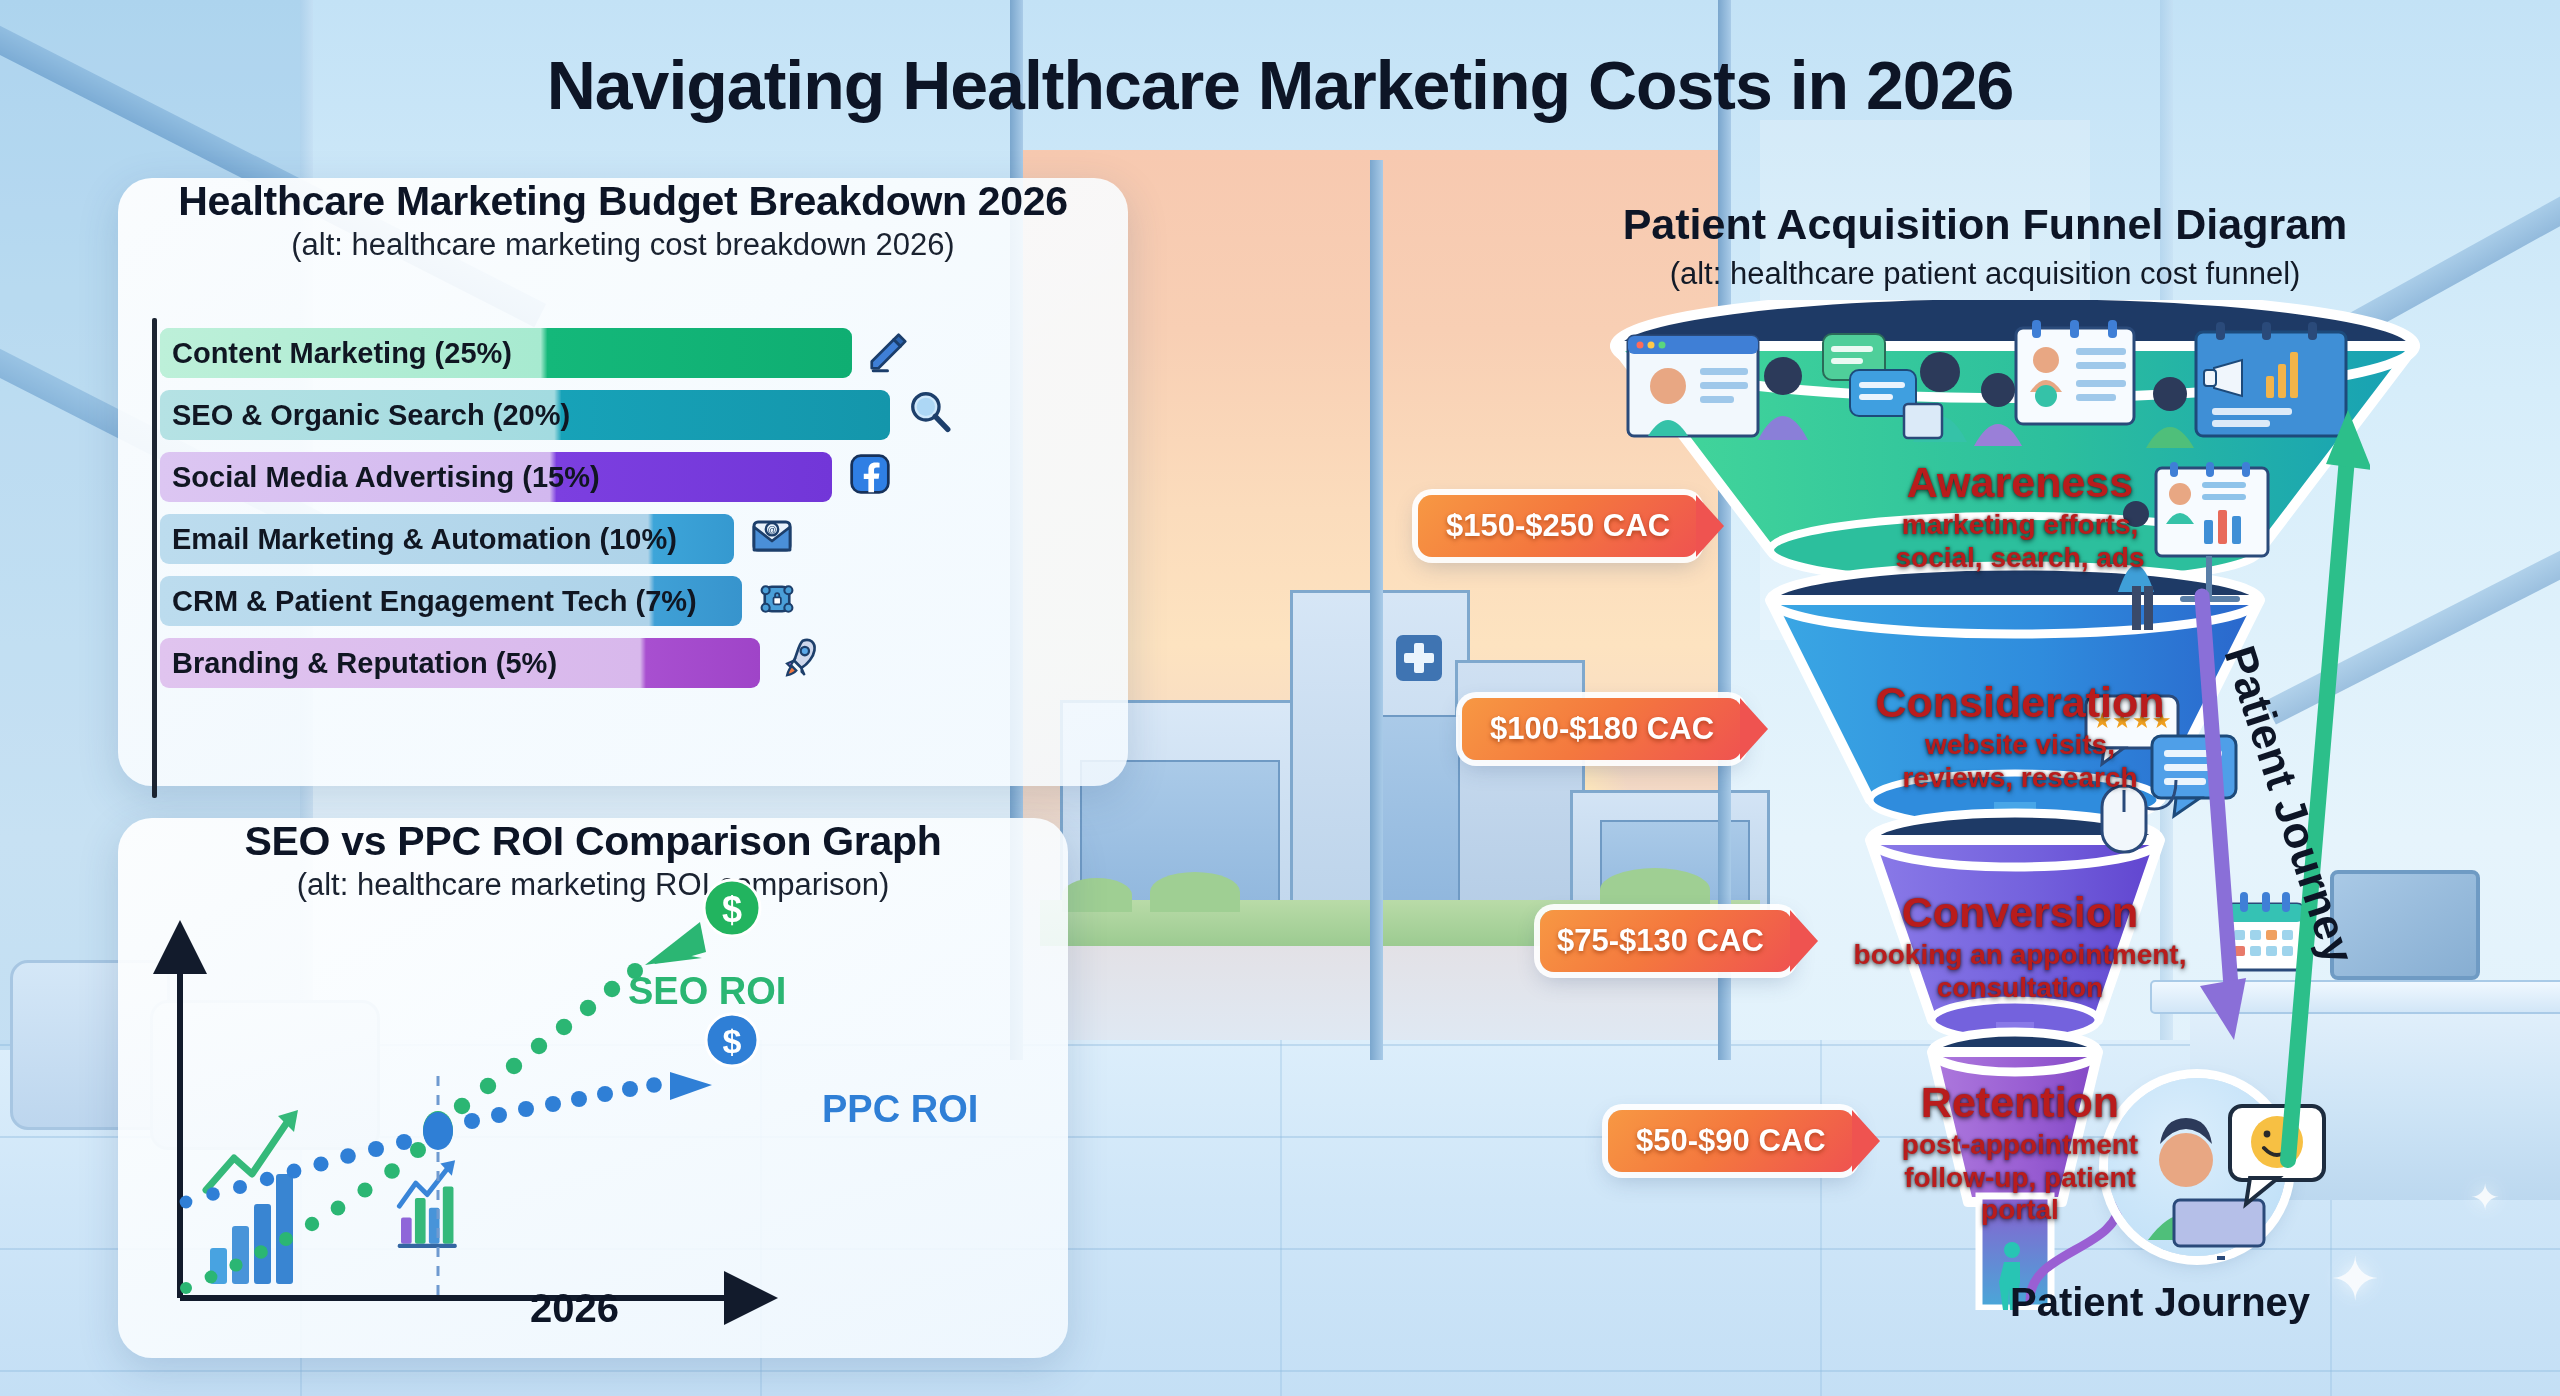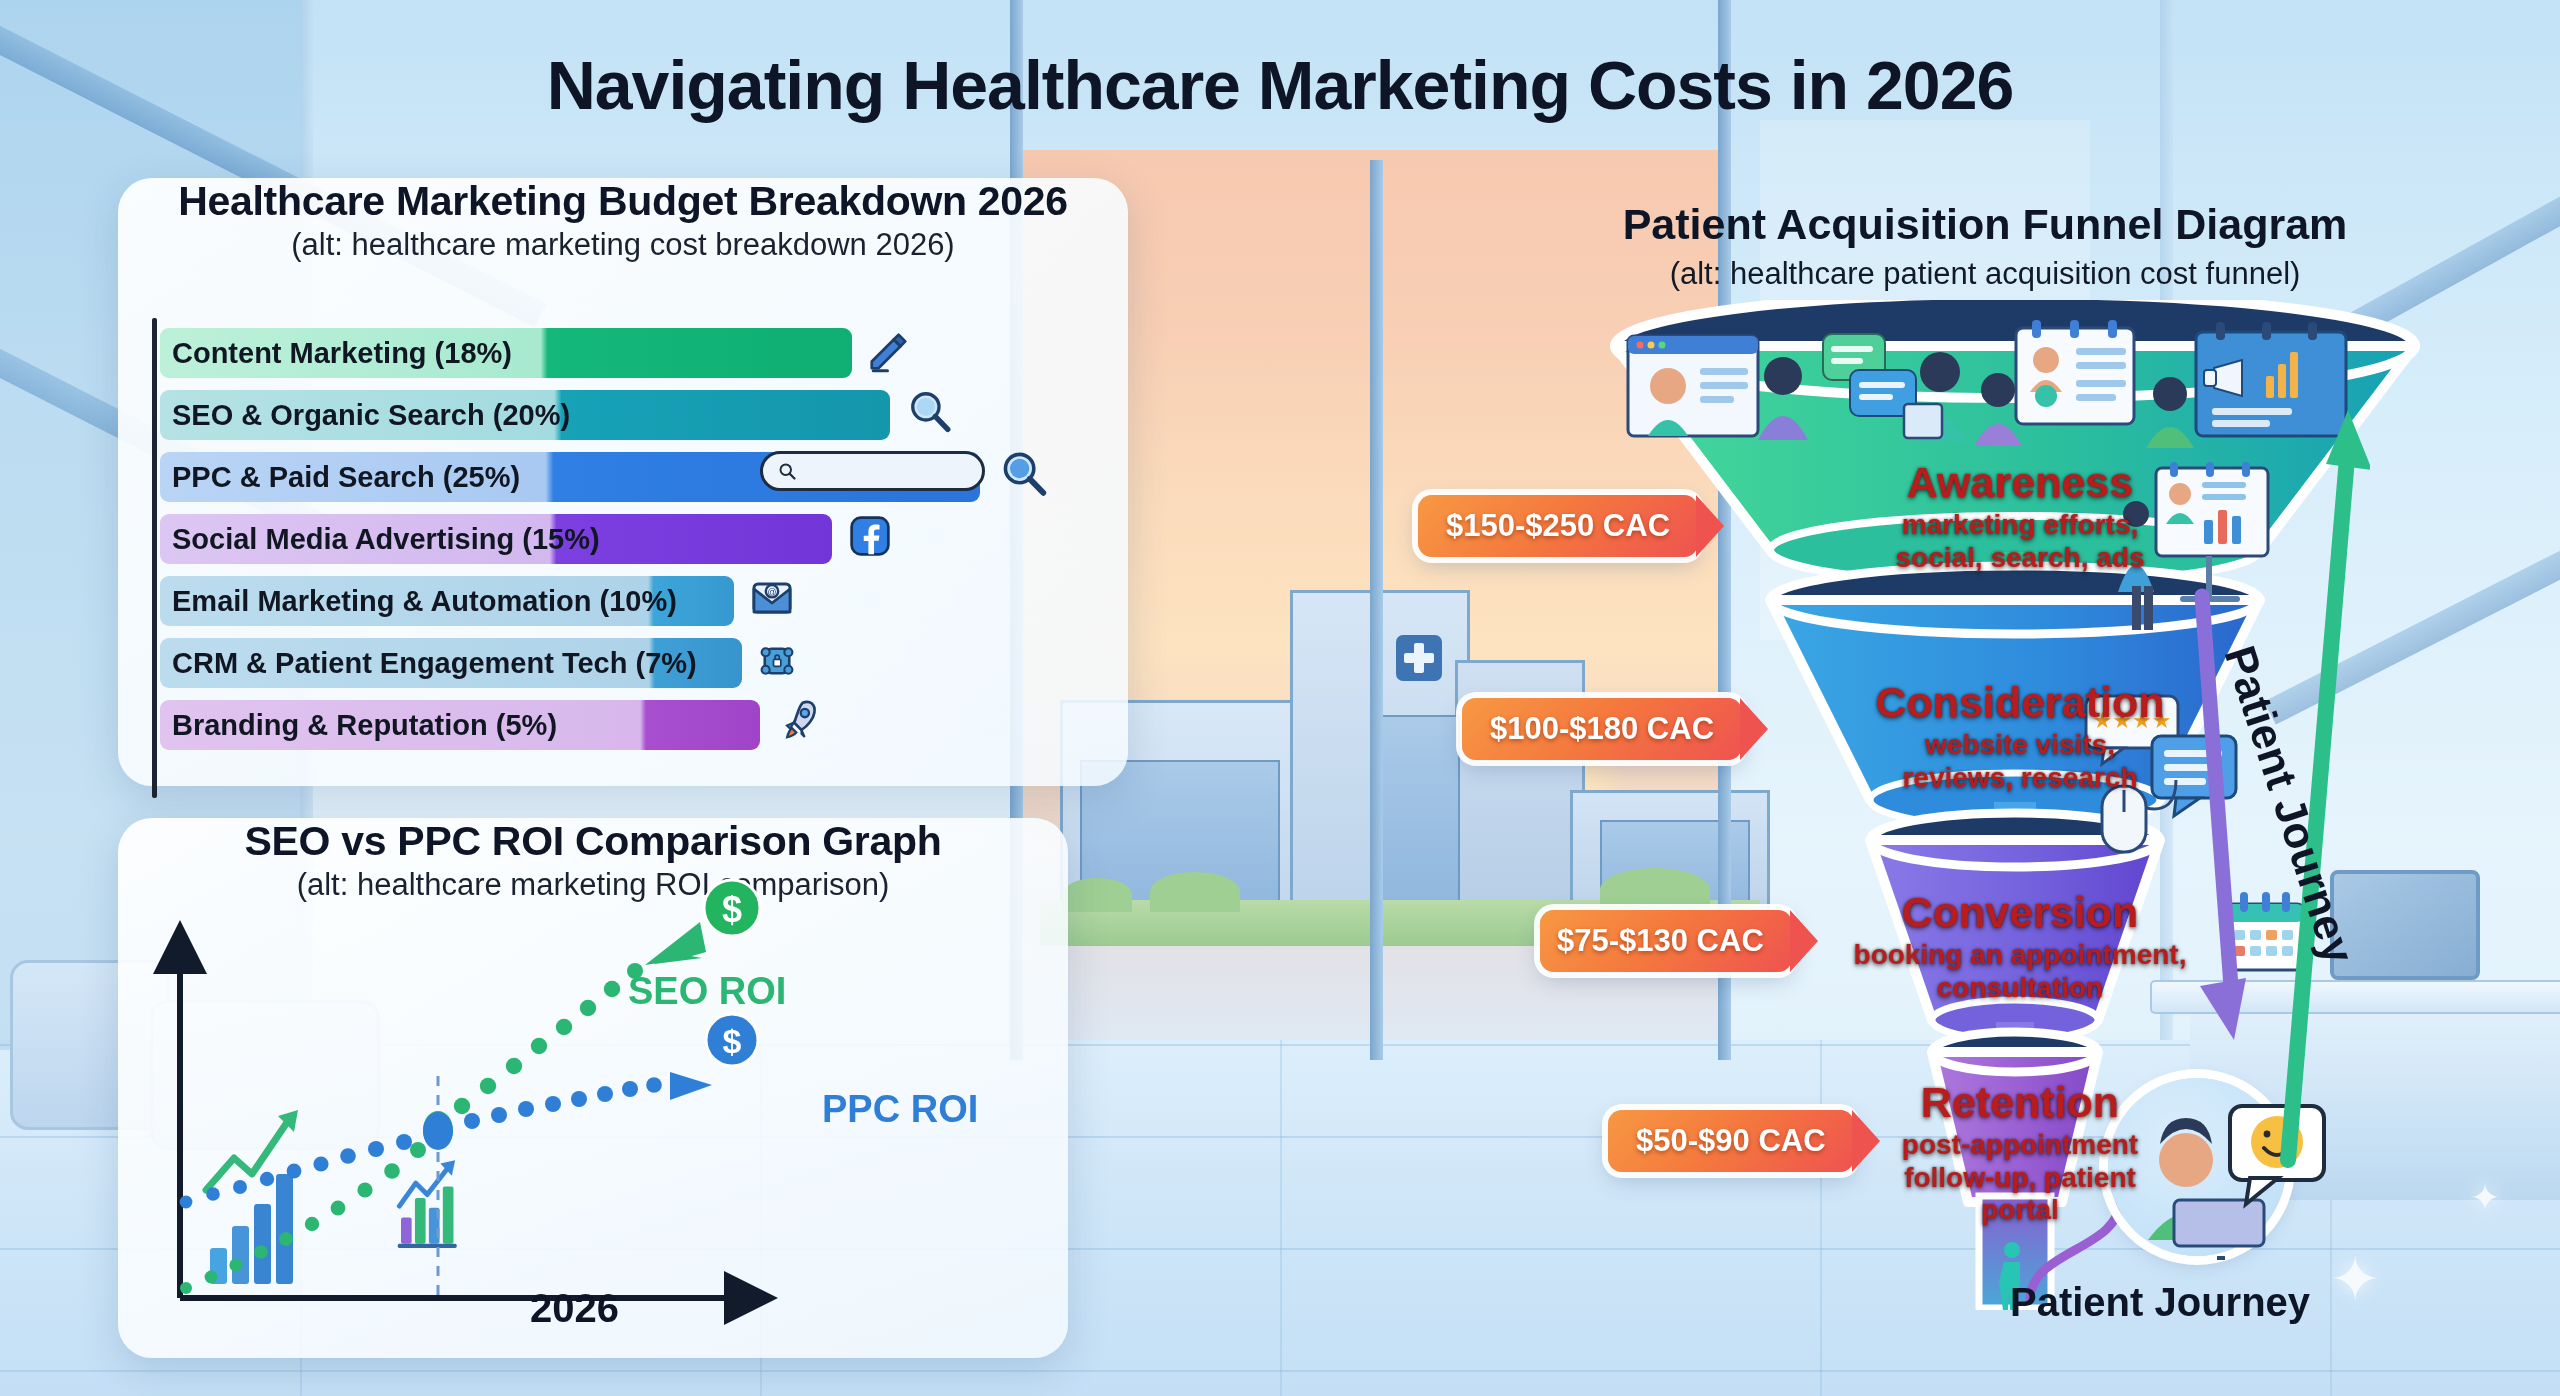--- a/index.html
+++ b/index.html
@@ -272,21 +272,21 @@
   <div class="card-sub">(alt: healthcare marketing cost breakdown 2026)</div>
 </div>
 
 <div class="axis-line"></div>
 
 <div id="bars">
 
   <div class="bar-row">
     <div class="bar-track" style="width:692px;background:linear-gradient(90deg,#bdf0d9,#a7ead0);">
       <div class="bar-fill" style="width:692px;background:linear-gradient(90deg,rgba(189,240,217,1) 0%,rgba(167,234,208,1) 55%,#14b87a 56%,#0fae72 100%);"></div>
-      <span class="bar-label">Content Marketing (18%)</span>
+      <span class="bar-label">Content Marketing (25%)</span>
     </div>
     <span class="bar-icon" style="left:706px;top:6px;">
       <svg width="46" height="46" viewBox="0 0 24 24">
           <path d="M3 17.5 L14.5 6 L18 9.5 L6.5 21 L3 21 Z" fill="#3f7fd6" stroke="#1b3e6b" stroke-width="1.4" stroke-linejoin="round"></path>
           <path d="M14.5 6 L17 3.5 L20.5 7 L18 9.5 Z" fill="#2b63ad" stroke="#1b3e6b" stroke-width="1.4" stroke-linejoin="round"></path>
           <rect x="3" y="21.5" width="9" height="1.6" rx=".8" fill="#1b3e6b"></rect>
         </svg>
     </span>
   </div>
 
@@ -297,39 +297,20 @@
     </div>
     <span class="bar-icon" style="left:744px;top:2px;">
       <svg width="50" height="50" viewBox="0 0 24 24">
           <circle cx="10.5" cy="10" r="6.3" fill="#cfe8fb" stroke="#1d3f6b" stroke-width="1.6"></circle>
           <circle cx="10.5" cy="10" r="4.4" fill="#9ed0f2" opacity=".7"></circle>
           <line x1="15" y1="14.6" x2="21" y2="20.8" stroke="#1d3f6b" stroke-width="2.6" stroke-linecap="round"></line>
         </svg>
     </span>
   </div>
 
-  <div class="bar-row">
-    <div class="bar-track" style="width:820px;">
-      <div class="bar-fill" style="width:820px;background:linear-gradient(90deg,#b9d4f5 0%,#a9c9f2 47%,#2f7fe4 48%,#2a74dc 100%);"></div>
-      <span class="bar-label">PPC &amp; Paid Search (25%)</span>
-    </div>
-    <div class="fake-searchbar" style="left:600px;top:5px;width:225px;">
-      <svg width="21" height="21" viewBox="0 0 24 24">
-          <circle cx="10" cy="10" r="6" fill="none" stroke="#1d2c3f" stroke-width="2.2"></circle>
-          <line x1="14.5" y1="14.5" x2="20" y2="20" stroke="#1d2c3f" stroke-width="2.6" stroke-linecap="round"></line>
-        </svg>
-    </div>
-    <span class="bar-icon" style="left:836px;top:0px;">
-      <svg width="54" height="54" viewBox="0 0 24 24">
-          <circle cx="10.5" cy="10" r="6.3" fill="#cfe8fb" stroke="#1d3f6b" stroke-width="1.6"></circle>
-          <circle cx="10.5" cy="10" r="4.3" fill="#3f8fe0" opacity=".85"></circle>
-          <line x1="15" y1="14.6" x2="21" y2="20.8" stroke="#1d3f6b" stroke-width="2.6" stroke-linecap="round"></line>
-        </svg>
-    </span>
-  </div>
 
   <div class="bar-row">
     <div class="bar-track" style="width:672px;">
       <div class="bar-fill" style="width:672px;background:linear-gradient(90deg,#dcc6f2 0%,#d2b8ef 58%,#7c3fe0 59%,#7236d8 100%);"></div>
       <span class="bar-label">Social Media Advertising (15%)</span>
     </div>
     <span class="bar-icon" style="left:688px;top:6px;">
       <svg width="44" height="44" viewBox="0 0 24 24">
           <rect x="2" y="2" width="20" height="20" rx="5" fill="#2f7fe4" stroke="#16315a" stroke-width="1.5"></rect>
           <path d="M14.2 22v-7.4h2.5l.4-2.9h-2.9V9.9c0-.85.24-1.42 1.45-1.42h1.55V5.9c-.27-.04-1.2-.12-2.28-.12-2.25 0-3.8 1.38-3.8 3.9v2.18H8.6v2.9h2.52V22z" fill="#fff"></path>

